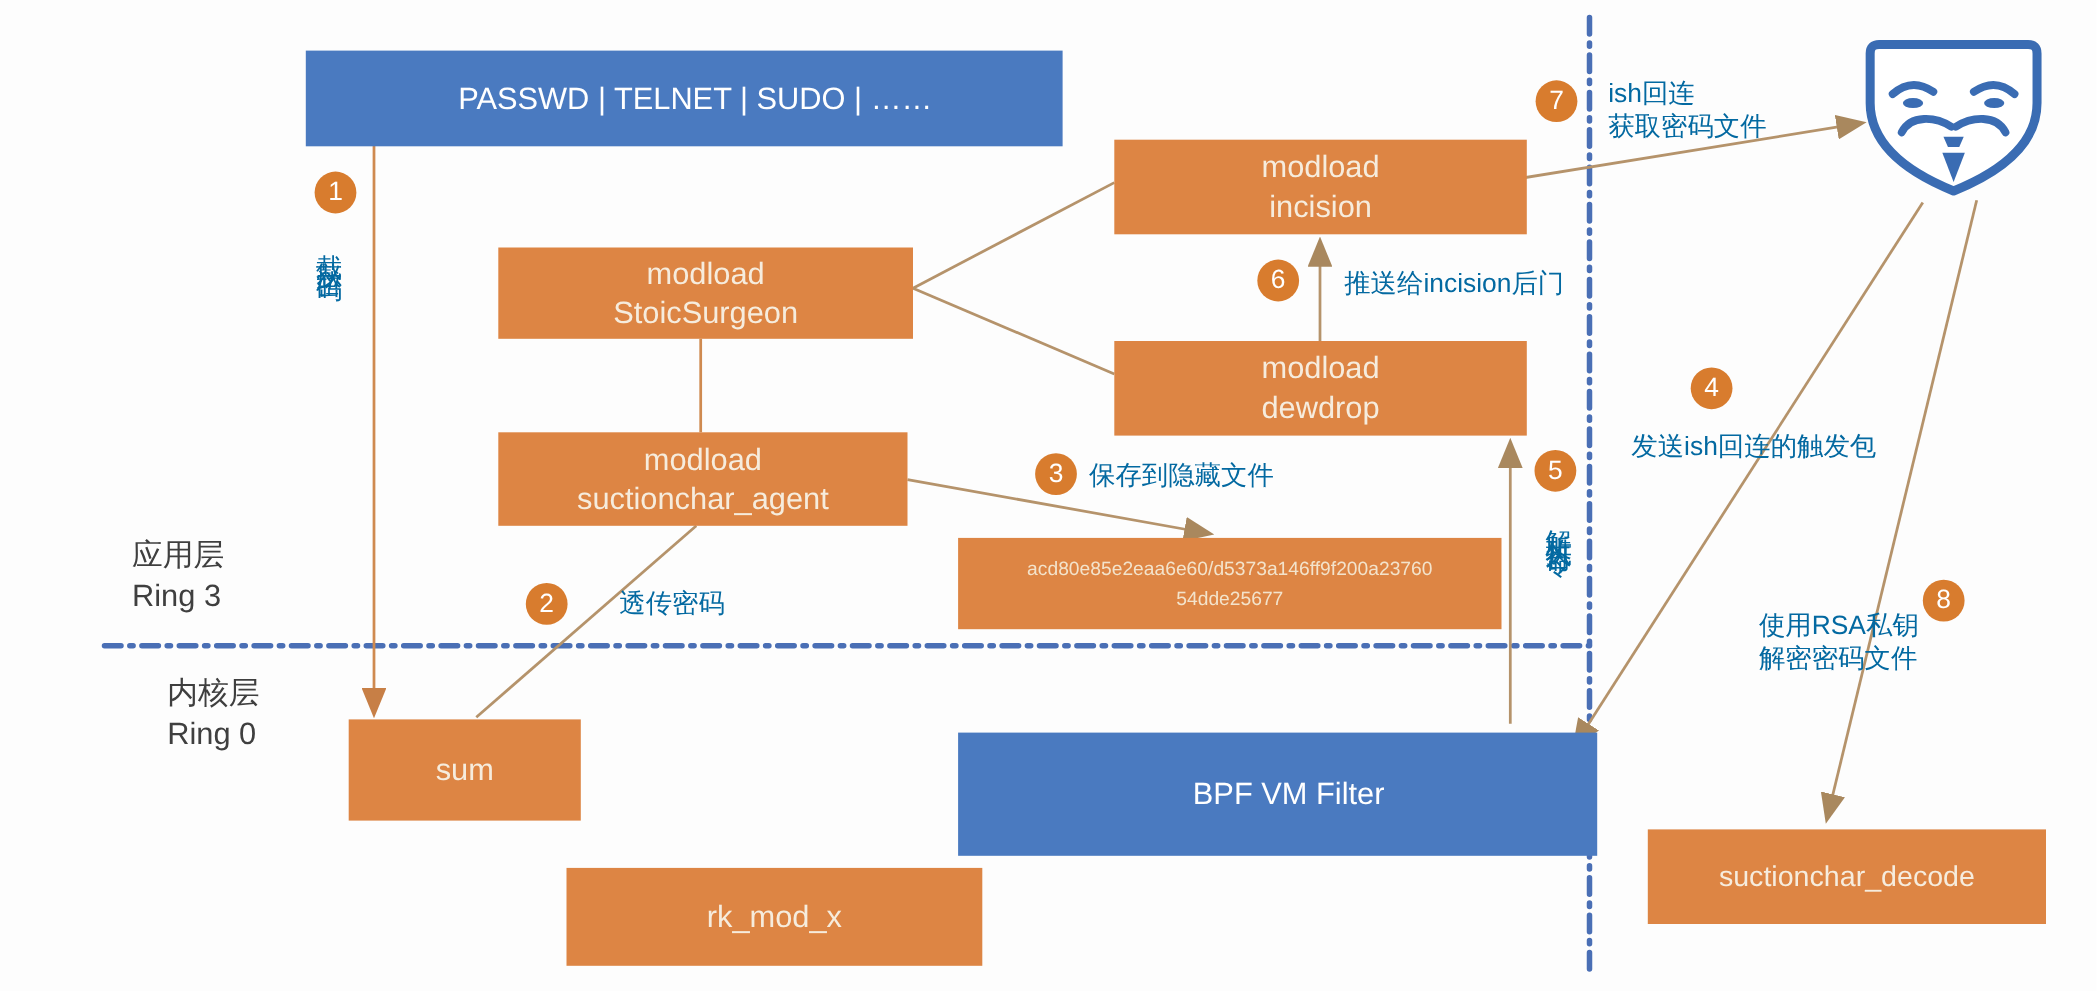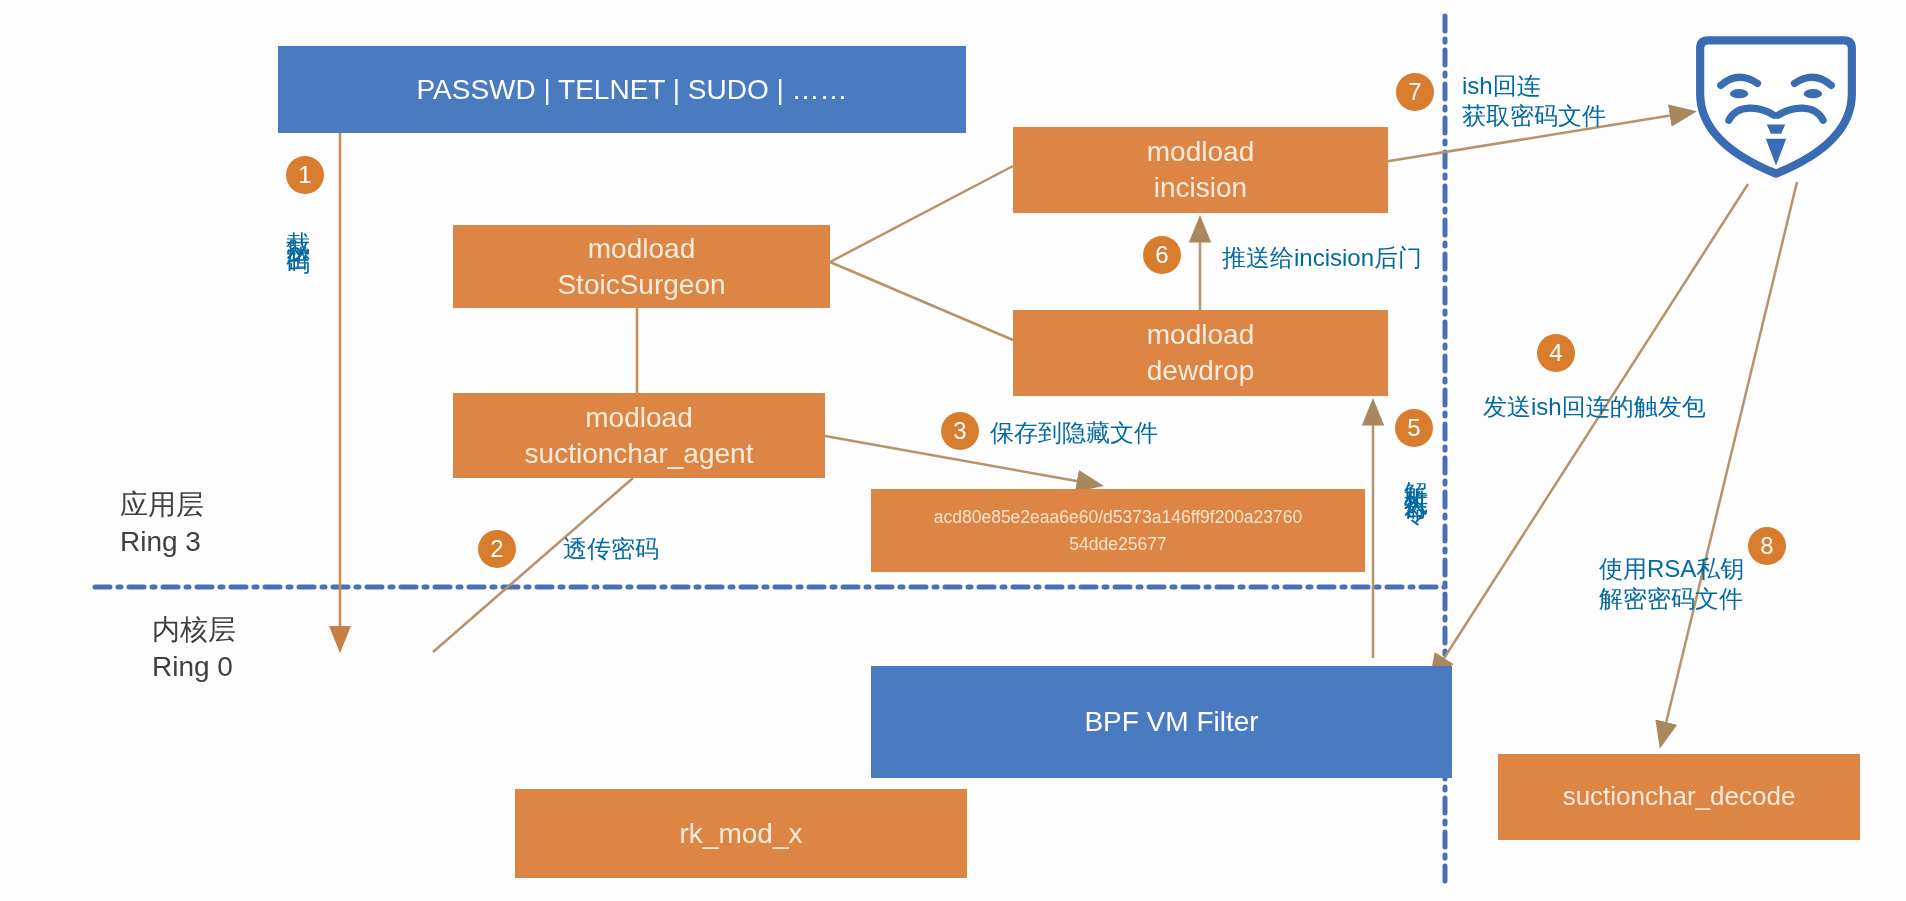--- a/index.html
+++ b/index.html
@@ -81,26 +81,29 @@
   <div class="node orange big" style="left:1013px;top:310px;width:375px;height:86px;">
     <div class="l">modload</div>
     <div class="l">dewdrop</div>
   </div>
 
   <div class="node orange" style="left:871px;top:489px;width:494px;height:83px;">
     <div class="l small">acd80e85e2eaa6e60/d5373a146ff9f200a23760</div>
     <div class="l small">54dde25677</div>
   </div>
 
+  <div class="node orange big" style="left:317px;top:654px;width:211px;height:92px;">
+    <div class="l">sum</div>
+  </div>
 
   <div class="node blue big" style="left:871px;top:666px;width:561px;height:112px;">
     <div class="l">BPF VM Filter</div>
   </div>
 
-  <div class="node orange big" style="left:515px;top:789px;width:452px;height:89px;">
+  <div class="node orange big" style="left:515px;top:789px;width:378px;height:89px;">
     <div class="l">rk_mod_x</div>
   </div>
 
   <div class="node orange med" style="left:1498px;top:754px;width:362px;height:86px;">
     <div class="l">suctionchar_decode</div>
   </div>
 
   <div class="layer-label" style="left:120px;top:486px;">
     <div>应用层</div>
     <div>Ring 3</div>

